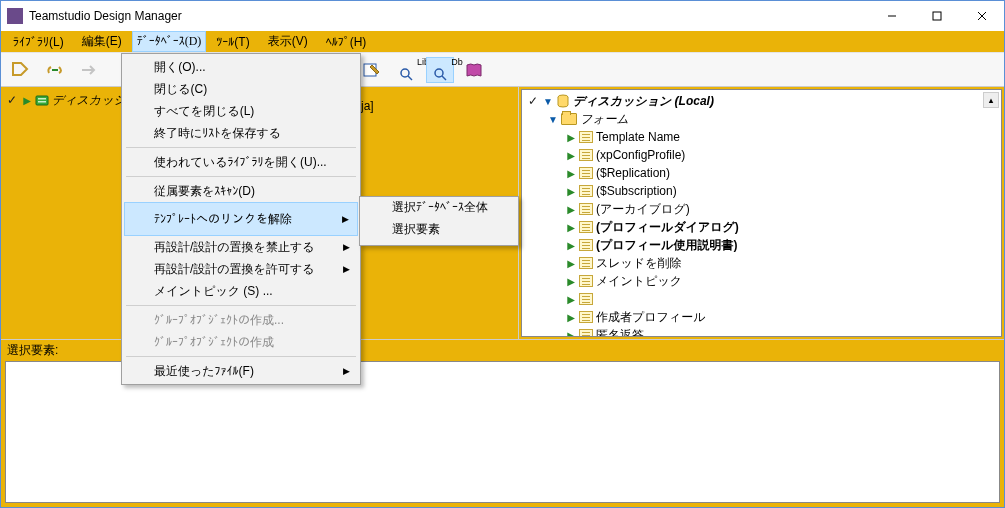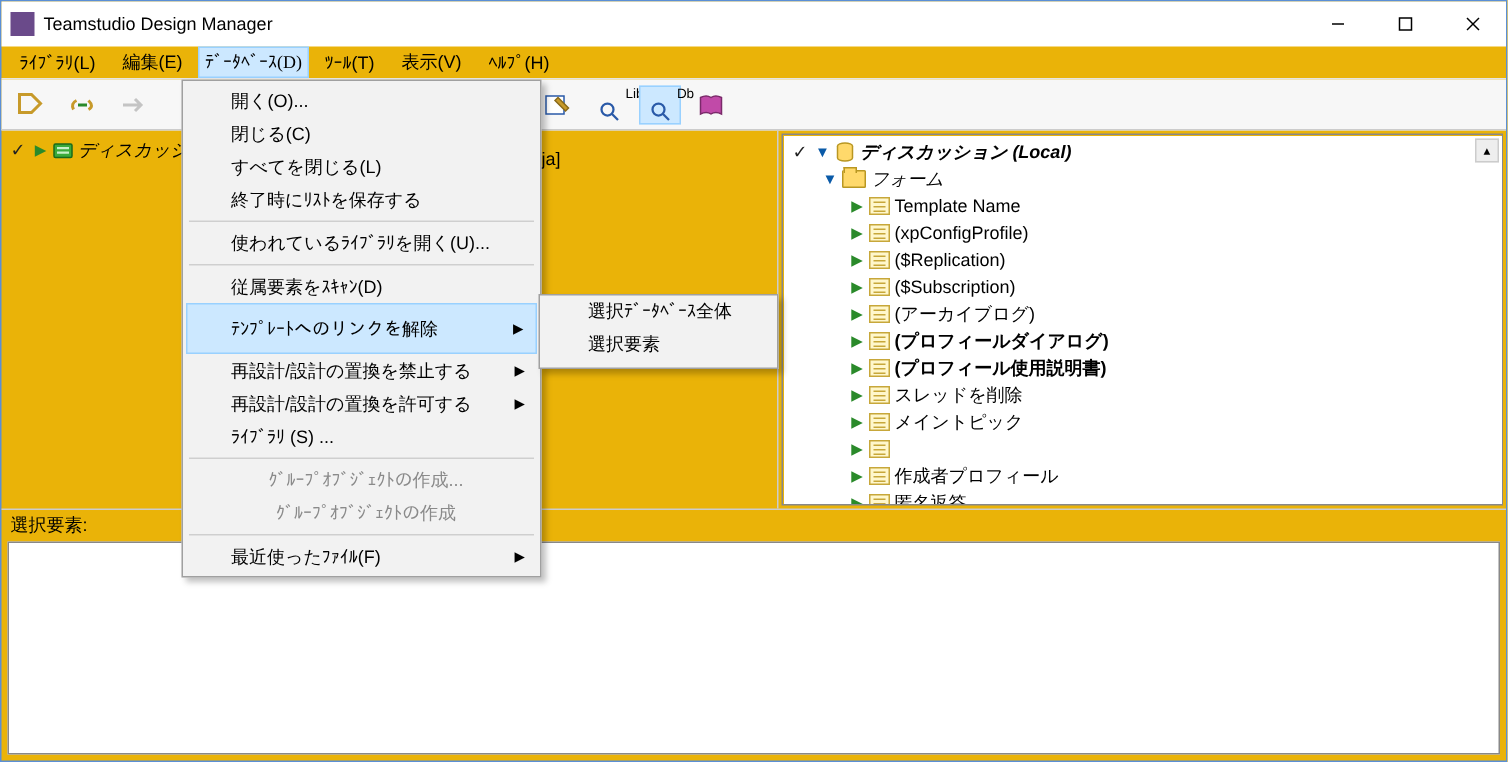--- a/index.html
+++ b/index.html
@@ -40,21 +40,21 @@
   .bold { font-weight: bold; }
   .right-tree-wrap { position:absolute; inset:2px 2px 2px 2px; border:1px solid #888; background:#fff; overflow:auto; }
   .right-tree-wrap .tree { padding:2px 4px; }
   .indent-0 { padding-left: 2px; }
   .indent-1 { padding-left: 22px; }
   .indent-2 { padding-left: 40px; }
   .left-tree-wrap { position:absolute; left:0; right:0; top:0; bottom:0; }
   .left-middle-border { position:absolute; left:358px; top:0; bottom:0; width:1px; background:#ccc; }
   .dropdown { position: absolute; left: 120px; top: 52px; width: 240px; background: #f2f2f2; border: 1px solid #a0a0a0; box-shadow: 3px 3px 4px rgba(0,0,0,0.25); padding: 2px; z-index: 50; }
   .dropdown .ditem { height: 22px; display: flex; align-items: center; padding: 0 24px 0 30px; cursor: default; position: relative; }
-  .dropdown .ditem.disabled { color: #8a8a8a; justify-content: center; }
+  .dropdown .ditem.disabled { color: #8a8a8a; }
   .dropdown .ditem.highlight { background: #cce8ff; border: 1px solid #99d1ff; padding: 0 23px 0 29px; height: 34px; }
   .dropdown .ditem .sub-arrow { position: absolute; right: 8px; font-size: 9px; }
   .dropdown .dsep { height: 1px; background: #cfcfcf; margin: 3px 2px; }
   .submenu { position: absolute; left: 358px; top: 195px; width: 160px; background: #f2f2f2; border: 1px solid #a0a0a0; box-shadow: 3px 3px 4px rgba(0,0,0,0.25); padding: 2px; z-index: 60; }
   .submenu .ditem { height: 22px; display: flex; padding: 0 12px 0 30px; }
   .footer { height: 168px; border-top: 1px solid #ccc; display: flex; flex-direction: column; }
   .footer-label { padding: 2px 6px; }
   .footer-area { flex:1; margin: 0 4px 4px 4px; border:1px solid #888; background:#fff; }
   .left-hint { position:absolute; left:360px; top:12px; font-size:12px; }
   .scroll-stub { position:absolute; right:2px; top:2px; width:16px; height:16px; background:#eee; border:1px solid #ccc; display:flex; align-items:center; justify-content:center; font-size:9px;}
@@ -279,21 +279,21 @@
       </div>
     <div class="ditem">
         <span>再設計/設計の置換を禁止する</span>
         <span class="sub-arrow">▶</span>
       </div>
     <div class="ditem">
         <span>再設計/設計の置換を許可する</span>
         <span class="sub-arrow">▶</span>
       </div>
     <div class="ditem">
-        <span>ﾗｲﾌﾞﾗﾘ (S) ...</span>
+        <span>メイントピック (S) ...</span>
       </div>
     <div class="dsep"></div>
     <div class="ditem disabled">
         <span>ｸﾞﾙｰﾌﾟｵﾌﾞｼﾞｪｸﾄの作成...</span>
       </div>
     <div class="ditem disabled">
         <span>ｸﾞﾙｰﾌﾟｵﾌﾞｼﾞｪｸﾄの作成</span>
       </div>
     <div class="dsep"></div>
     <div class="ditem">

